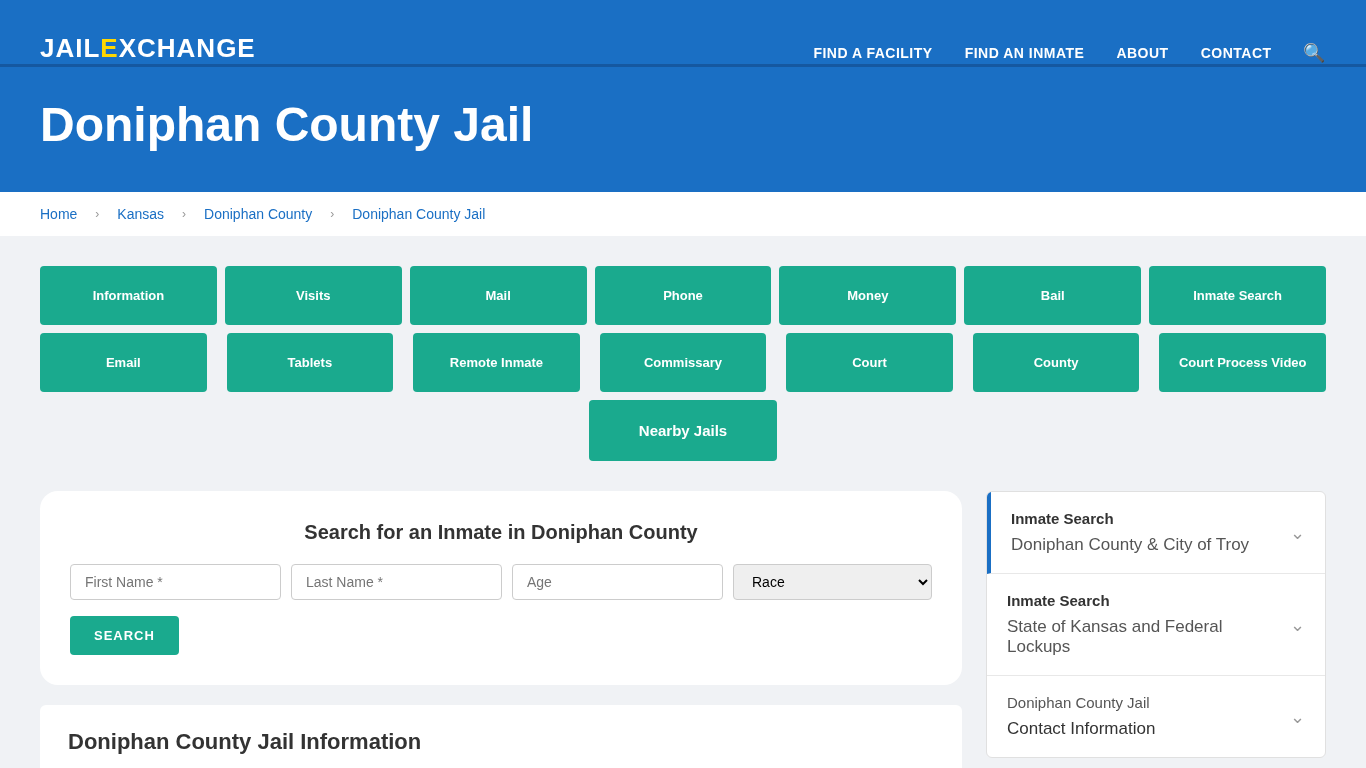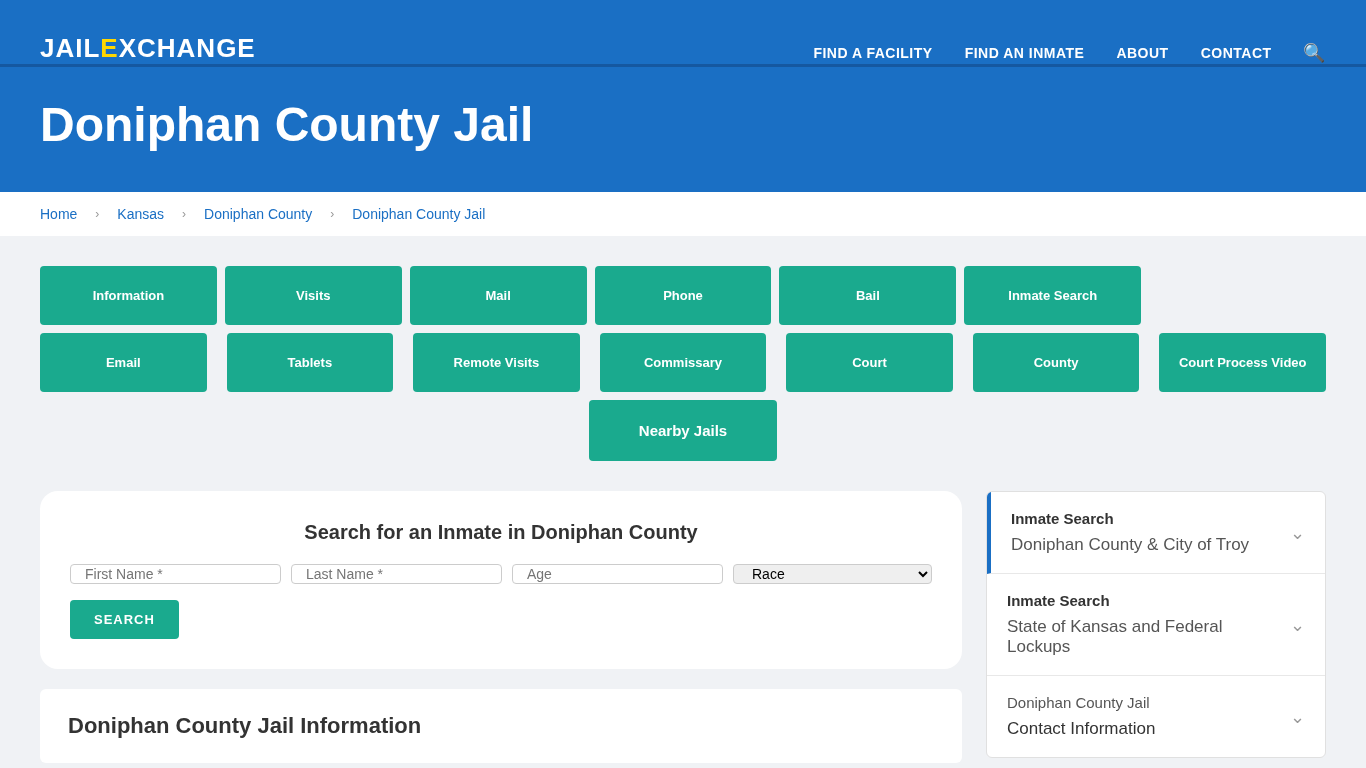--- a/index.html
+++ b/index.html
@@ -132,21 +132,21 @@
       margin-bottom: 20px;
     }
     .search-fields {
       display: flex;
       gap: 10px;
       margin-bottom: 16px;
     }
     .search-fields input, .search-fields select {
       border: 1px solid #ccc;
       border-radius: 4px;
-      padding: 0 14px;
+      padding: 8px 14px;
       font-size: 14px;
       flex: 1;
     }
     .search-fields select { flex: 1.2; }
     .search-btn {
       background: #1aaa8e;
       color: #fff;
       border: none;
       padding: 12px 24px;
       font-size: 13px;
@@ -235,28 +235,29 @@
   <span class="current">Doniphan County Jail</span>
 </div>
 
 <div class="main-area">
 
   <div class="button-grid">
     <button class="grid-btn">Information</button>
     <button class="grid-btn">Visits</button>
     <button class="grid-btn">Mail</button>
     <button class="grid-btn">Phone</button>
+    <button class="grid-btn">Money</button>
     <button class="grid-btn">Bail</button>
     <button class="grid-btn">Inmate Search</button>
   </div>
 
   <div class="button-grid-2">
     <button class="grid-btn">Email</button>
     <button class="grid-btn">Tablets</button>
-    <button class="grid-btn">Remote Visits</button>
+    <button class="grid-btn">Remote Inmate</button>
     <button class="grid-btn">Commissary</button>
     <button class="grid-btn">Court</button>
     <button class="grid-btn">County</button>
     <button class="grid-btn">Court Process Video</button>
   </div>
 
   <div class="button-grid-3">
     <button class="grid-btn-nearby">Nearby Jails</button>
   </div>
 

